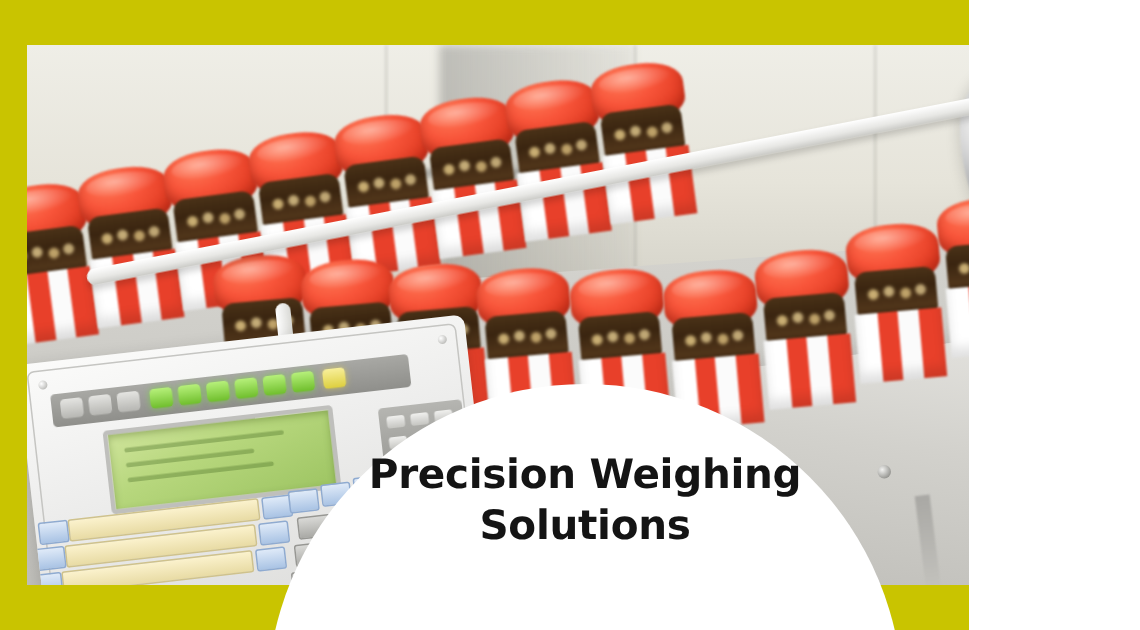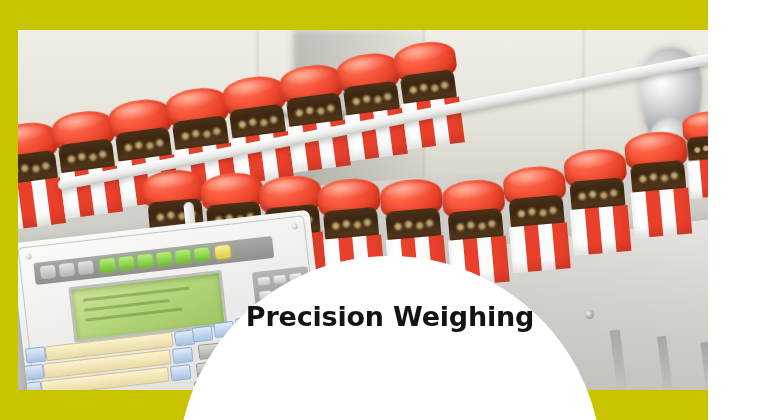--- a/index.html
+++ b/index.html
@@ -7,21 +7,21 @@
     padding: 0;
     background: #ffffff;
   }
   body {
     font-family: "DejaVu Sans", sans-serif;
   }
 
   
   #banner {
     position: relative;
-    width: 708px;
+    width: 646px;
     height: 420px;
     overflow: hidden;
     background: #c9c400;           
   }
 
   
   .photo {
     position: absolute;
     left: 18px;
     top: 30px;
@@ -553,15 +553,16 @@
         <div class="graykey" style="left:71px;top:48px"></div>
       </div>
     </div>
 
   </div>
 
   <div class="callout"></div>
 
   <div class="headline">
     <span>Precision Weighing</span>
+    <span class="l2">Solutions</span>
   </div>
 
 </div>
 
 </body></html>

